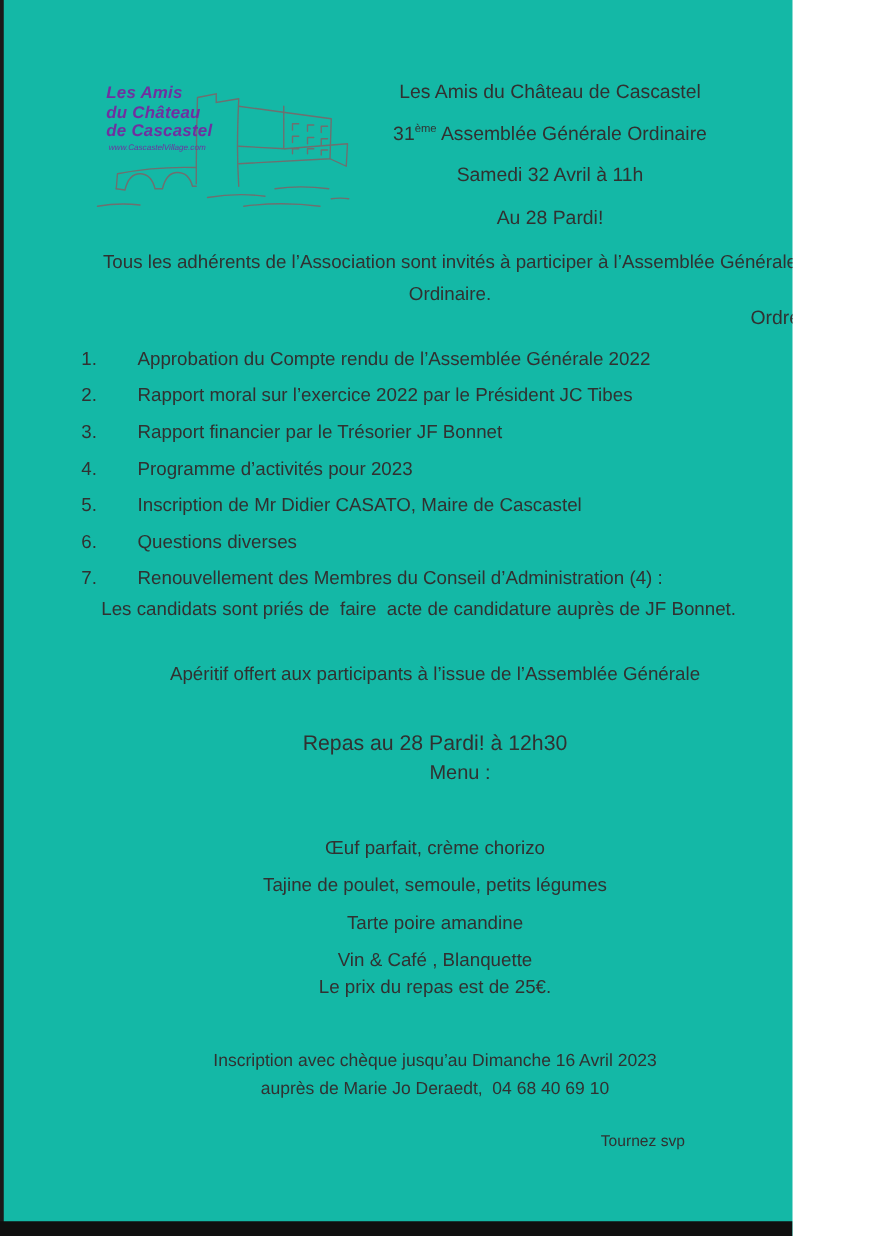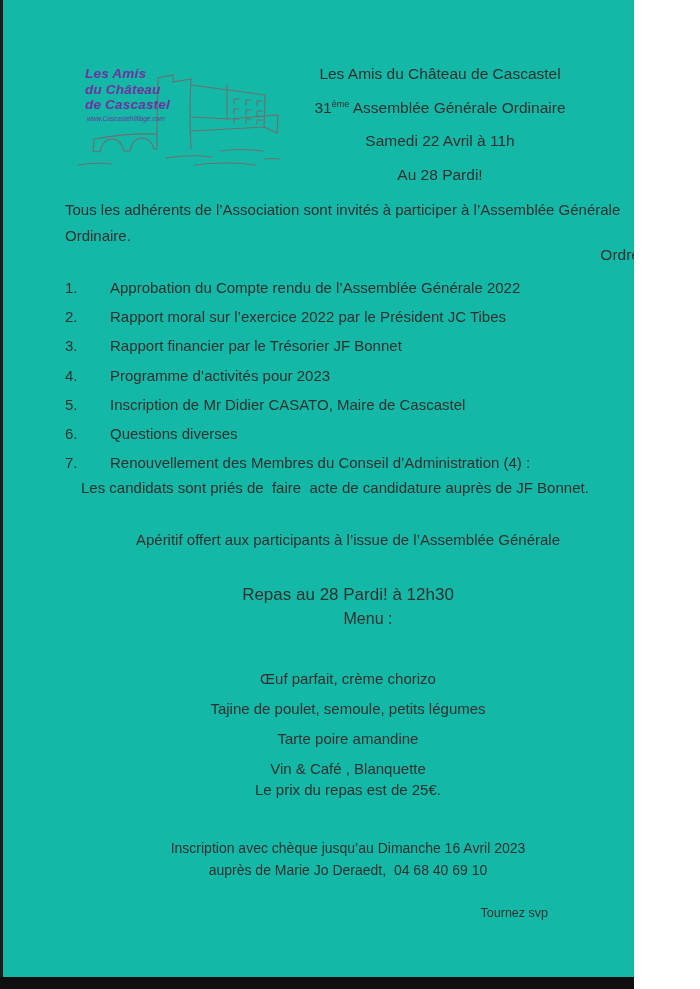--- a/index.html
+++ b/index.html
@@ -37,21 +37,21 @@
   .title-block {
     position: absolute; left: 280px; top: 57px; width: 320px;
     text-align: center; font-size: 15.5px;
   }
   .title-block .tline { line-height: 33.5px; white-space: nowrap; }
   .title-block sup { font-size: 9px; vertical-align: super; line-height: 0; }
 
   
   .intro {
     position: absolute; left: 65px; top: 197px; width: 590px;
-    font-size: 15px; line-height: 26px; text-align: left;
+    font-size: 15px; line-height: 26px; text-align: center;
   }
 
   .section-heading {
     position: absolute; left: 0; top: 246px; width: 696px;
     text-align: right; font-size: 15.5px;
   }
 
   
   .agenda { position: absolute; left: 65px; top: 273px; width: 600px; font-size: 15px; }
   .agenda .li { line-height: 29.2px; white-space: nowrap; }
@@ -107,21 +107,21 @@
       <div>Les Amis</div>
       <div>du Château</div>
       <div>de Cascastel</div>
     </div>
     <div class="logo-url">www.CascastelVillage.com</div>
   </div>
 
   <div class="title-block">
     <div class="tline">Les Amis du Château de Cascastel</div>
     <div class="tline"><span>31</span><sup>ème</sup><span> Assemblée Générale Ordinaire</span></div>
-    <div class="tline">Samedi 22 Avril à 11h</div>
+    <div class="tline">Samedi 32 Avril à 11h</div>
     <div class="tline">Au 28 Pardi!</div>
   </div>
 
   <div class="intro">Tous les adhérents de l’Association sont invités à participer à l’Assemblée Générale Ordinaire.</div>
 
   <div class="section-heading">Ordre du Jour</div>
 
   <div class="agenda">
     <div class="li"><span class="num">1.</span><span class="txt">Approbation du Compte rendu de l’Assemblée Générale 2022</span></div>
     <div class="li"><span class="num">2.</span><span class="txt">Rapport moral sur l’exercice 2022 par le Président JC Tibes</span></div>

